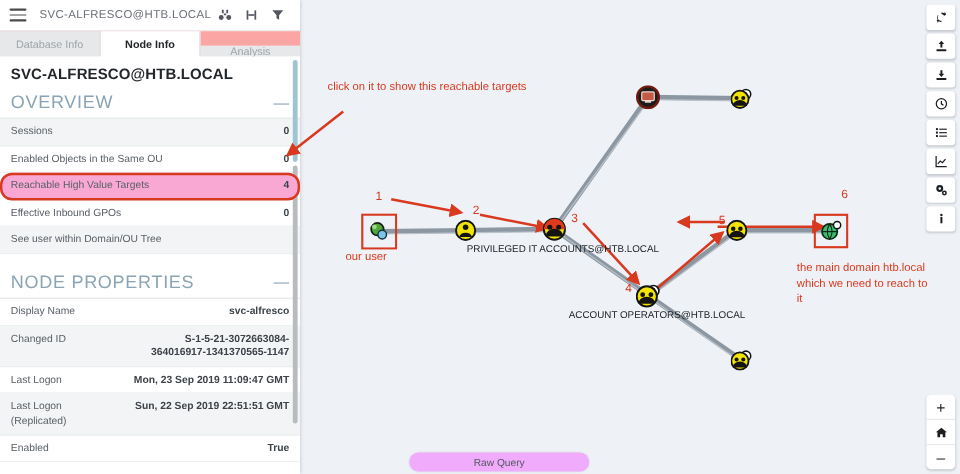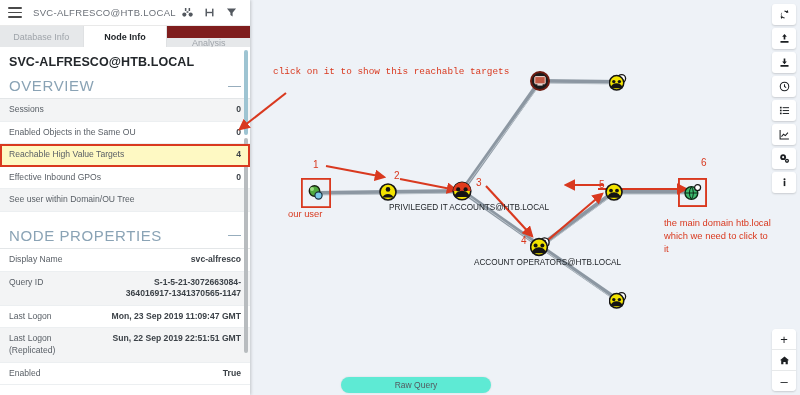--- a/index.html
+++ b/index.html
@@ -19,59 +19,59 @@
   .left-panel{position:absolute;left:0;top:0;width:250px;height:395px;background:#ffffff;
               box-shadow:1px 0 3px rgba(0,0,0,.18);z-index:5;}
   .topbar{height:25px;background:#fff;display:flex;align-items:center;padding:0 8px;
           border-bottom:1px solid #e9e9e9;}
   .burger{width:14px;height:11px;display:flex;flex-direction:column;justify-content:space-between;cursor:pointer;}
   .burger span{display:block;height:1.6px;background:#4a4a4a;border-radius:1px;}
   .topbar-title{flex:1;font-size:9.5px;color:#6b7078;letter-spacing:.3px;padding-left:11px;
                 white-space:nowrap;overflow:hidden;}
   .topicon{width:22px;height:22px;display:flex;align-items:center;justify-content:center;color:#53585f;cursor:pointer;}
 
-  .tabs{display:flex;height:22px;background:#7f1d1d;}
+  .tabs{display:flex;height:22px;background:#fca5a5;}
   .tab{flex:1;display:flex;align-items:center;justify-content:center;font-size:9px;
        background:#e6e8ea;color:#9fa4aa;border-right:1px solid #dfe1e3;cursor:pointer;}
   .tab.active{background:#ffffff;color:#23272b;font-weight:bold;}
   .tab:last-child{border-right:none;margin-top:12px;}
 
   .scroll-area{position:absolute;top:47px;left:0;right:0;bottom:0;overflow:hidden;background:#fff;}
   .panel-title{font-size:12.5px;font-weight:bold;color:#23272b;padding:8px 9px 6px 9px;letter-spacing:.1px;}
 
   .section-head{display:flex;align-items:center;justify-content:space-between;
                 padding:2px 9px 4px 9px;border-bottom:1px solid #e3e6e8;}
   .section-head .sh-label{font-size:15px;color:#8aa3b5;letter-spacing:.6px;}
   .section-head .sh-toggle{font-size:13px;color:#8aa3b5;line-height:8px;cursor:pointer;}
 
   .kv{display:flex;justify-content:space-between;align-items:flex-start;
       padding:5px 9px;border-bottom:1px solid #eceff1;font-size:8.6px;color:#5a6067;}
   .kv:nth-child(odd){background:#f3f4f5;}
   .kv .k{flex:0 0 auto;max-width:130px;line-height:1.35;}
   .kv .v{font-weight:bold;color:#3c4248;text-align:right;line-height:1.35;}
-  .kv.highlight{outline:2px solid #d9391f;outline-offset:-2px;position:relative;z-index:2;background:#fef9c3;}
+  .kv.highlight{outline:2px solid #d9391f;outline-offset:-2px;position:relative;z-index:2;background:#f9a8d4;border-radius:10px;}
 
   
   .gap{height:13px;background:#fff;}
   .sb-thumb{position:absolute;right:2px;top:50px;width:4px;height:85px;background:#9ec4d2;border-radius:2px;cursor:pointer;}
   .sb-thumb2{position:absolute;right:2px;top:138px;width:4px;height:215px;background:#b8bcbf;border-radius:2px;cursor:pointer;}
 
   
   .right-rail{position:absolute;right:4px;top:4px;width:24px;display:flex;flex-direction:column;
               gap:3px;z-index:6;}
   .rail-btn{width:24px;height:21px;background:#fff;border-radius:3px;display:flex;align-items:center;
             justify-content:center;box-shadow:0 1px 2px rgba(0,0,0,.16);color:#1c1f22;cursor:pointer;}
   .zoom-rail{position:absolute;right:4px;bottom:4px;width:24px;display:flex;flex-direction:column;
              z-index:6;border-radius:4px;overflow:hidden;box-shadow:0 1px 2px rgba(0,0,0,.16);}
   .zoom-btn{width:24px;height:20px;background:#fff;display:flex;align-items:center;justify-content:center;
             font-size:13px;color:#1c1f22;border-bottom:1px solid #e7e9ea;cursor:pointer;}
   .zoom-btn:last-child{border-bottom:none;}
 
   
-  .raw-query{position:absolute;left:341px;bottom:2px;width:150px;height:16px;background:#5eead4;
+  .raw-query{position:absolute;left:341px;bottom:2px;width:150px;height:16px;background:#f0abfc;
              border-radius:9px;display:flex;align-items:center;justify-content:center;
              font-size:8.5px;color:#53585f;box-shadow:0 0 2px rgba(0,0,0,.12);cursor:pointer;z-index:6;}
 
   
   .anno{position:absolute;color:#d9391f;font-size:9.4px;line-height:13px;z-index:4;white-space:pre;}
   .anno-num{position:absolute;color:#d9391f;font-size:10px;z-index:4;font-weight:normal;}
 
   .node-label{position:absolute;font-size:8.2px;color:#1b1f23;z-index:3;white-space:nowrap;}
 
   .nodeimg{position:absolute;z-index:3;}
@@ -210,24 +210,24 @@
     <div class="node-label" style="left:139px;top:203px;">PRIVILEGED IT ACCOUNTS@HTB.LOCAL</div>
     <div class="node-label" style="left:224px;top:258px;">ACCOUNT OPERATORS@HTB.LOCAL</div>
 
     <div class="anno-num" style="left:63px;top:159px;">1</div>
     <div class="anno-num" style="left:144px;top:170px;">2</div>
     <div class="anno-num" style="left:226px;top:177px;">3</div>
     <div class="anno-num" style="left:271px;top:235px;">4</div>
     <div class="anno-num" style="left:349px;top:179px;">5</div>
     <div class="anno-num" style="left:451px;top:157px;">6</div>
 
-    <div class="anno" style="left:23px;top:65px;font-family:Liberation Mono, monospace;">click on it to show this reachable targets</div>
+    <div class="anno" style="left:23px;top:65px;">click on it to show this reachable targets</div>
     <div class="anno" style="left:38px;top:207px;">our user</div>
     <div class="anno" style="left:414px;top:216px;">the main domain htb.local
-which we need to click to
+which we need to reach to
 it</div>
   </div>
 
   <svg style="position:absolute;left:230px;top:85px;width:60px;height:60px;z-index:7;pointer-events:none;">
     <defs>
       <marker id="rarr2" viewBox="0 0 10 10" refX="8" refY="5" markerWidth="5.5" markerHeight="5.5" orient="auto-start-reverse">
         <path d="M 0 0 L 10 5 L 0 10 z" fill="#d9391f"></path>
       </marker>
     </defs>
     <line x1="56" y1="8" x2="10" y2="44" stroke="#d9391f" stroke-width="2.1" marker-end="url(#rarr2)"></line>
@@ -305,21 +305,21 @@
       <div class="section-head">
         <div class="sh-label">NODE PROPERTIES</div>
         <div class="sh-toggle">—</div>
       </div>
 
       <div class="kv">
         <div class="k">Display Name</div>
         <div class="v">svc-alfresco</div>
       </div>
       <div class="kv">
-        <div class="k">Query ID</div>
+        <div class="k">Changed ID</div>
         <div class="v" style="max-width:126px;">S-1-5-21-3072663084-364016917-1341370565-1147</div>
       </div>
       <div class="kv">
         <div class="k">Last Logon</div>
         <div class="v">Mon, 23 Sep 2019 11:09:47 GMT</div>
       </div>
       <div class="kv">
         <div class="k" style="max-width:58px;">Last Logon (Replicated)</div>
         <div class="v">Sun, 22 Sep 2019 22:51:51 GMT</div>
       </div>

